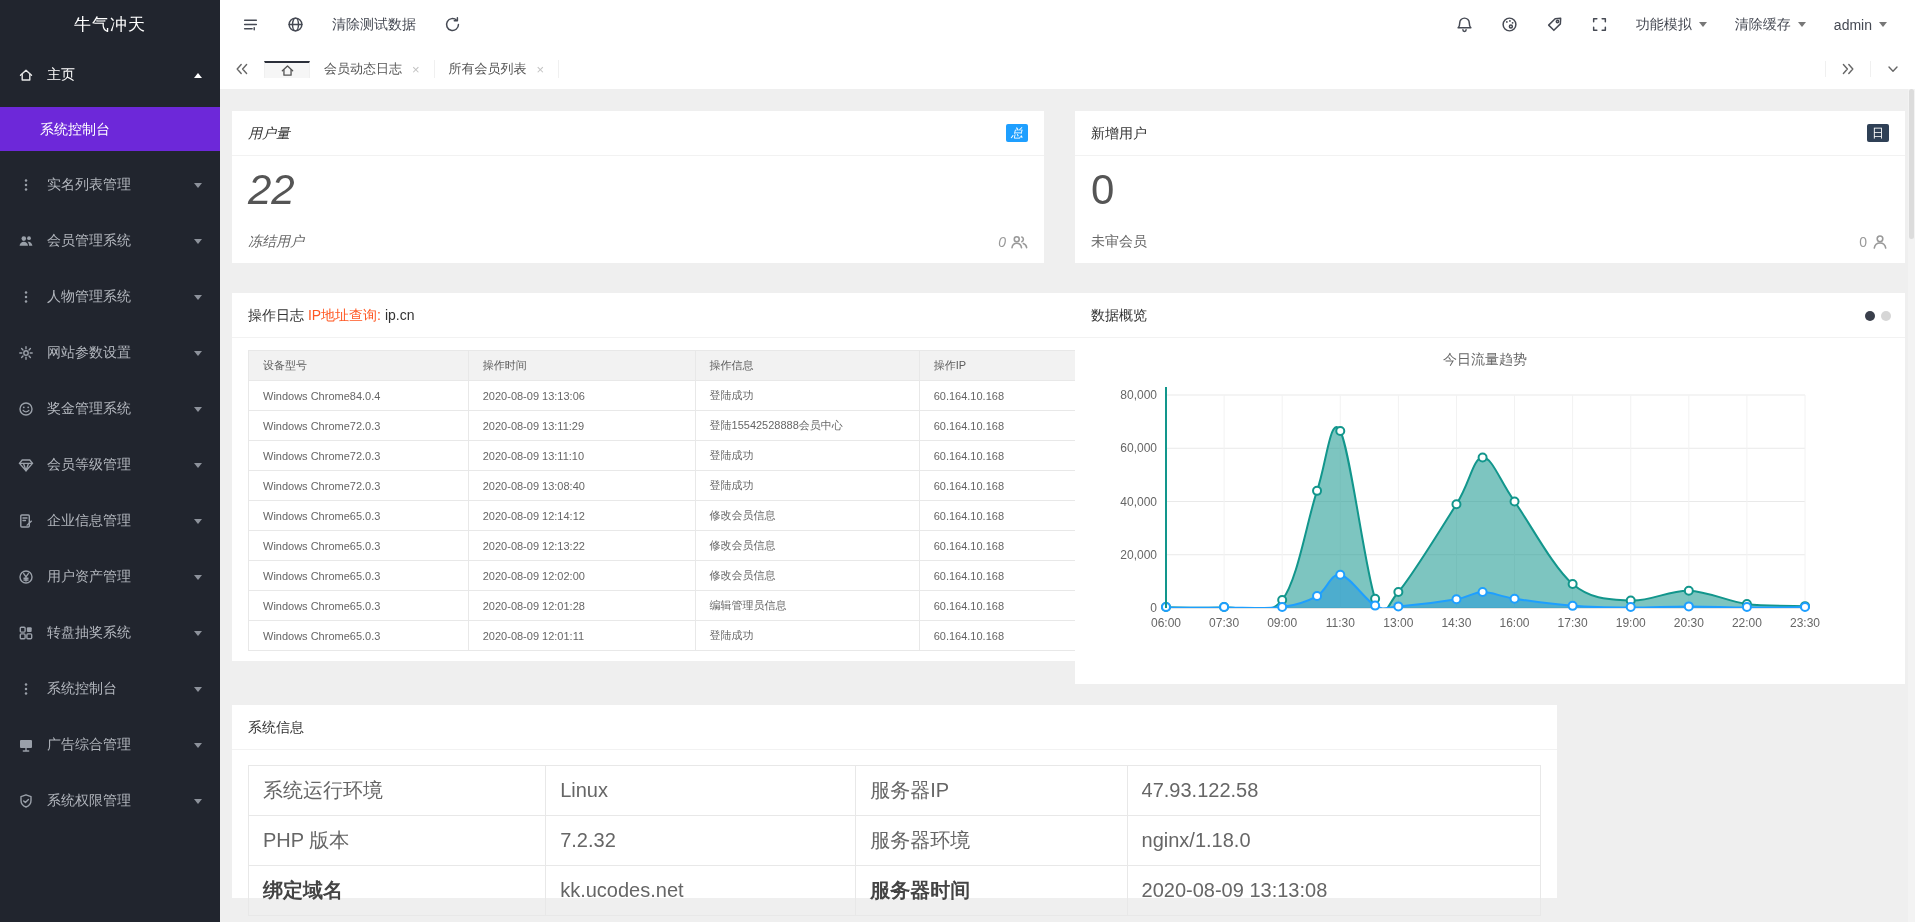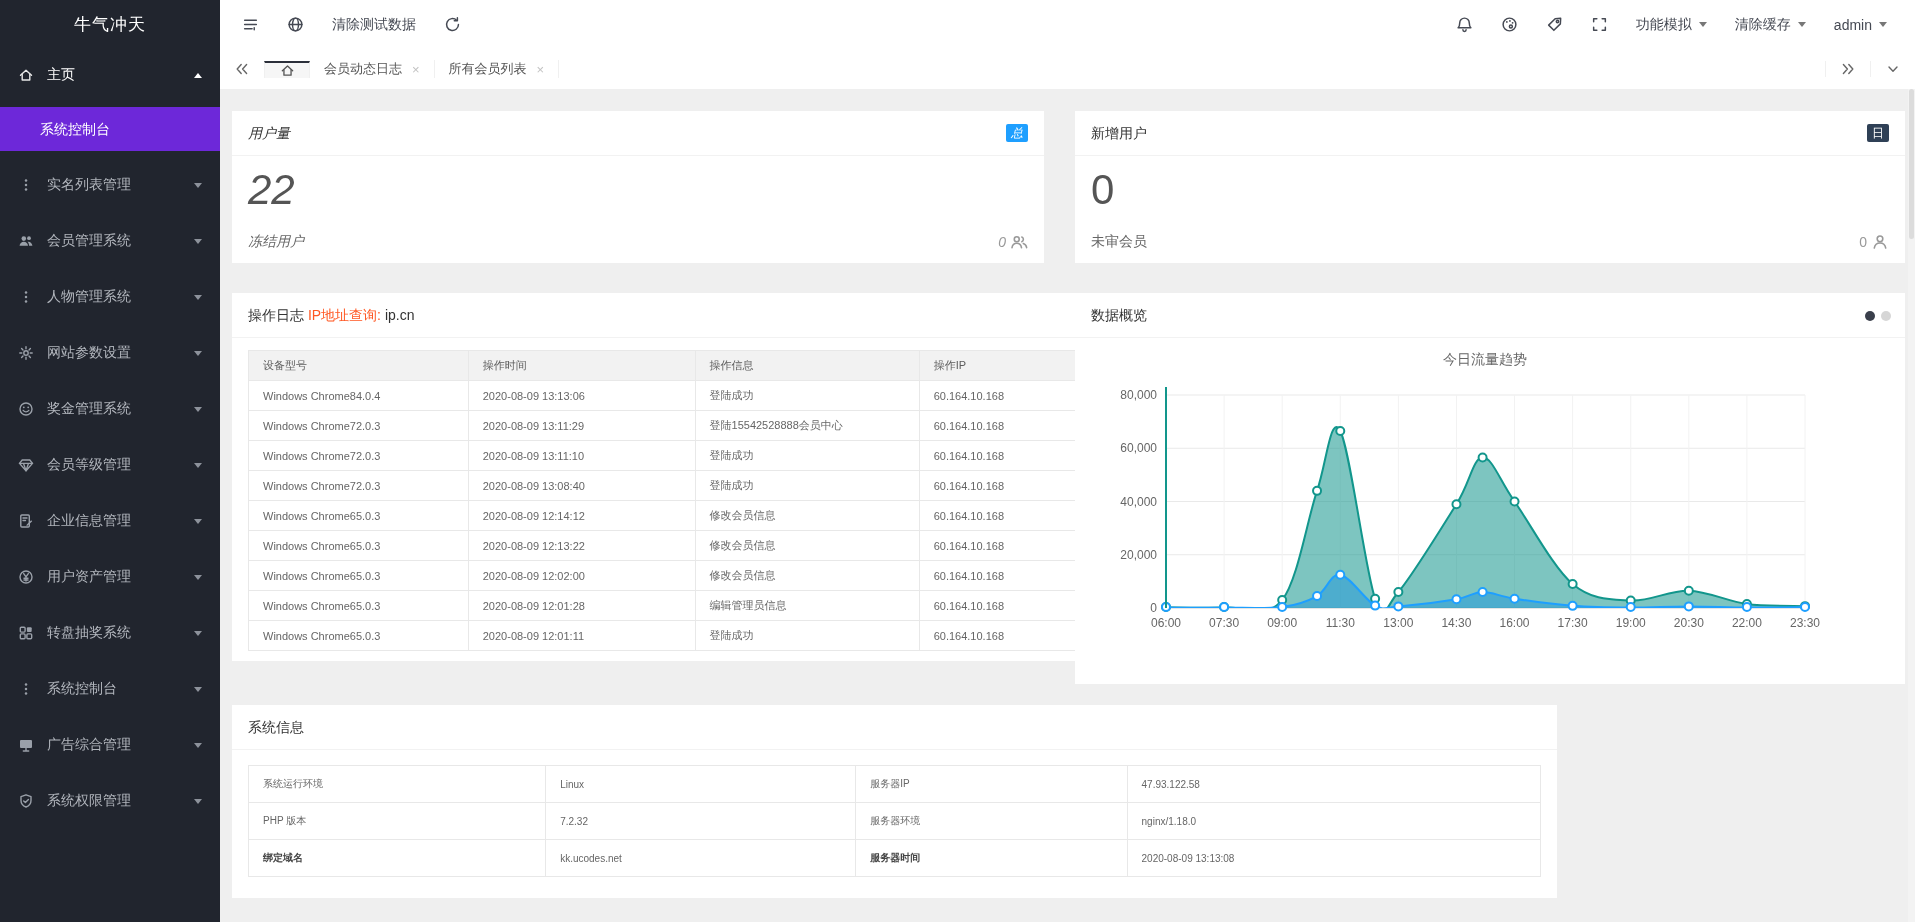--- a/index.html
+++ b/index.html
@@ -37,21 +37,21 @@
   .card-h{height:44px;line-height:44px;padding:0 16px;font-size:14px;color:#333;border-bottom:1px solid #f2f2f2;position:relative;}
   .badge{position:absolute;right:16px;top:13px;height:18px;line-height:18px;padding:0 5px;border-radius:2px;color:#fff;font-size:12px;}
   .stat-num{font-size:42px;color:#555;padding:12px 16px 0;line-height:1.05;}
   .stat-foot{position:absolute;left:16px;right:16px;bottom:12px;display:flex;justify-content:space-between;align-items:center;color:#666;font-size:14px;}
   .stat-foot .val{color:#999;display:inline-flex;align-items:center;gap:4px;}
   .stat-foot svg.ic{width:18px;height:18px;color:#999;}
   .red{color:#FF5722;}
   table.grid{border-collapse:collapse;margin:12px 16px 16px;width:calc(100% - 32px);font-size:11px;color:#666;table-layout:fixed;}
   table.grid th,table.grid td{border:1px solid #e8e8e8;padding:7px 14px;text-align:left;font-weight:normal;overflow:hidden;white-space:nowrap;}
   table.grid th{background:#f2f2f2;color:#5c5c5c;}
-  table.sys{border-collapse:collapse;margin:15px 16px;width:calc(100% - 32px);font-size:10px;color:#666;table-layout:fixed;}
+  table.sys{border-collapse:collapse;margin:15px 16px;width:calc(100% - 32px);font-size:20px;color:#666;table-layout:fixed;}
   table.sys td{border:1px solid #e8e8e8;padding:11px 14px;text-align:left;overflow:hidden;white-space:nowrap;}
   table.sys tr:last-child td.lbl{font-weight:bold;color:#444;}
   .dots{position:absolute;right:14px;top:18px;display:flex;gap:6px;}
   .dots span{width:10px;height:10px;border-radius:50%;display:block;cursor:pointer;}
   .dots .d1{background:#3a3f4b;}
   .dots .d2{background:#d6d6d6;}
   .scrollbar{position:absolute;right:0;top:89px;width:7px;height:833px;background:#f3f3f3;}
   .scrollbar .thumb{position:absolute;top:0;left:1px;width:5px;height:150px;border-radius:3px;background:#dcdcdc;}
 </style>
 </head>

